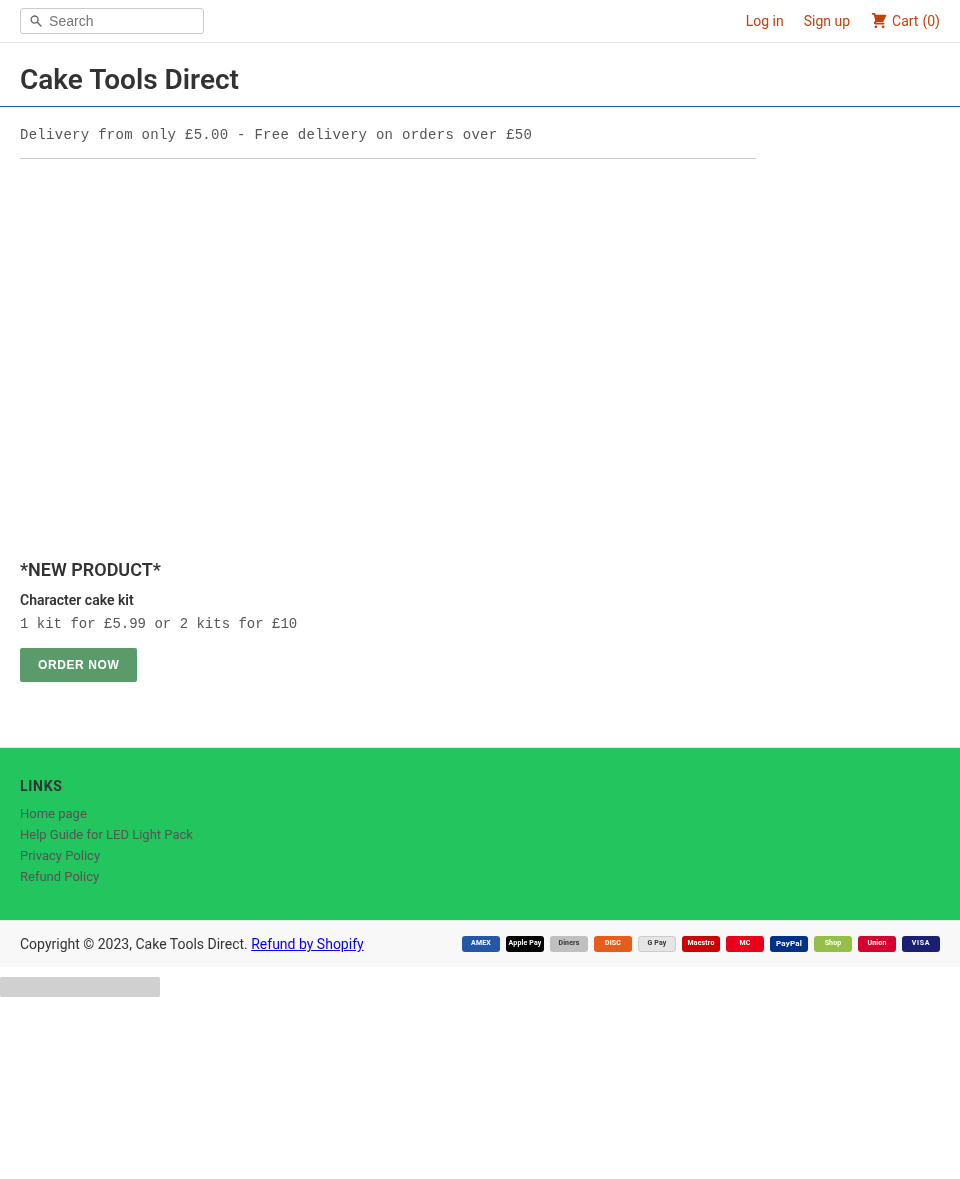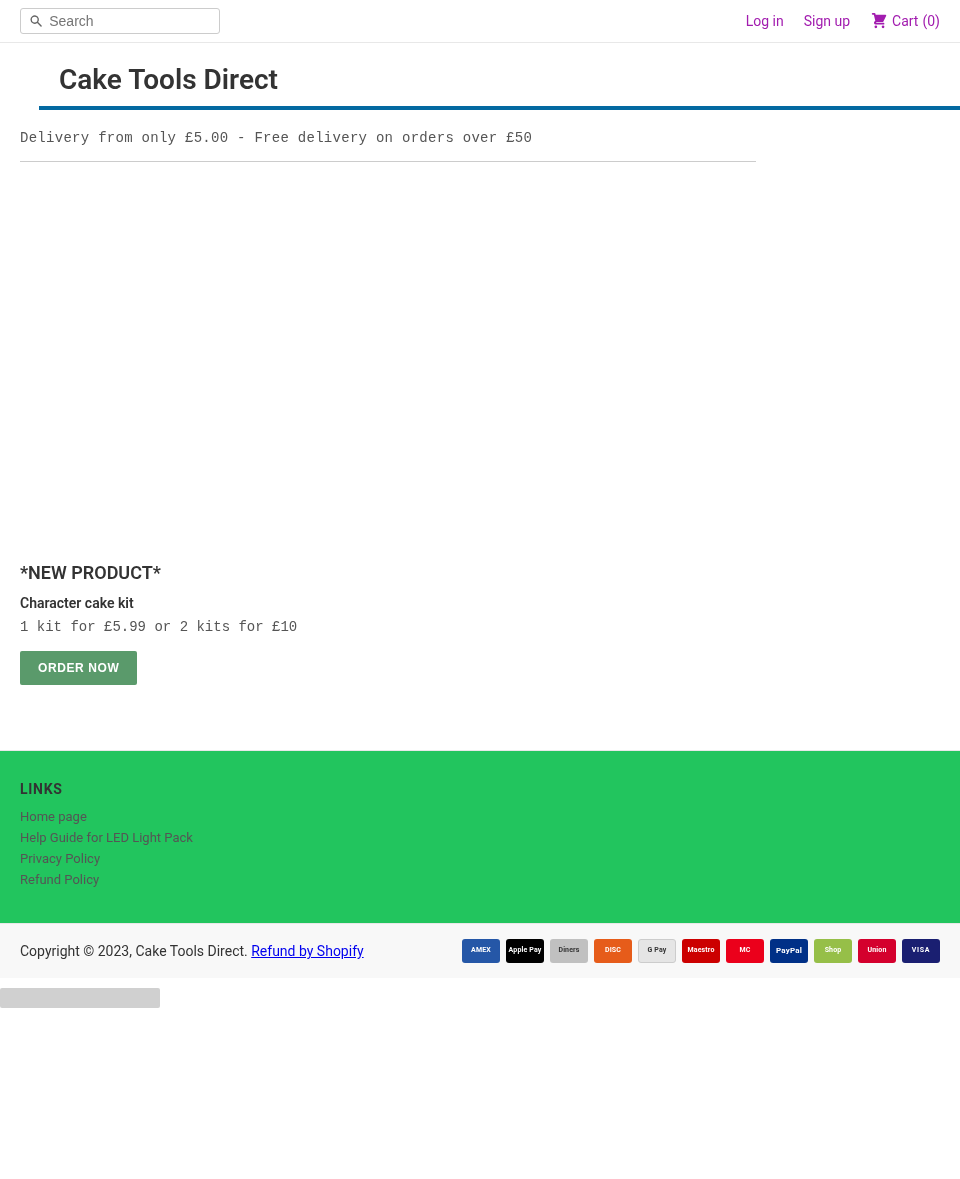--- a/index.html
+++ b/index.html
@@ -13,21 +13,21 @@
       padding: 8px 20px;
       border-bottom: 1px solid #e8e8e8;
       background: #fff;
     }
     .search-form {
       display: flex;
       align-items: center;
       border: 1px solid #ccc;
       border-radius: 3px;
       padding: 4px 8px;
-      width: 200px;
+      width: 184px;
     }
     .search-icon-svg {
       width: 16px;
       height: 16px;
       margin-right: 6px;
       color: #666;
     }
     .search-input {
       border: none;
       outline: none;
@@ -35,41 +35,40 @@
       width: 100%;
       color: #333;
     }
     .top-bar-nav {
       display: flex;
       align-items: center;
       gap: 20px;
     }
     .top-bar-nav a {
       text-decoration: none;
-      color: #a21caf;
+      color: #c2410c;
       font-size: 14px;
     }
     .cart-link {
       display: flex;
       align-items: center;
       gap: 4px;
       text-decoration: none;
       color: #333;
       font-size: 14px;
     }
     .cart-icon-svg {
       width: 18px;
       height: 18px;
     }
 
     
     .site-header {
       padding: 20px 20px 10px 20px;
-      border-bottom: 4px solid #0369a1;
-      margin-left: 39px;
+      border-bottom: 1px solid #0369a1;
     }
     .site-title {
       font-size: 28px;
       font-weight: 600;
       color: #333;
       text-decoration: none;
     }
 
     
     .layout {
@@ -205,21 +204,21 @@
       flex-wrap: wrap;
       gap: 10px;
     }
     .payment-icons {
       display: flex;
       gap: 6px;
       align-items: center;
     }
     .payment-icon {
       width: 38px;
-      height: 24px;
+      height: 16px;
       border-radius: 3px;
       display: flex;
       align-items: center;
       justify-content: center;
       font-size: 7px;
       font-weight: 700;
       color: #fff;
       letter-spacing: 0.02em;
       text-align: center;
       line-height: 1.1;

